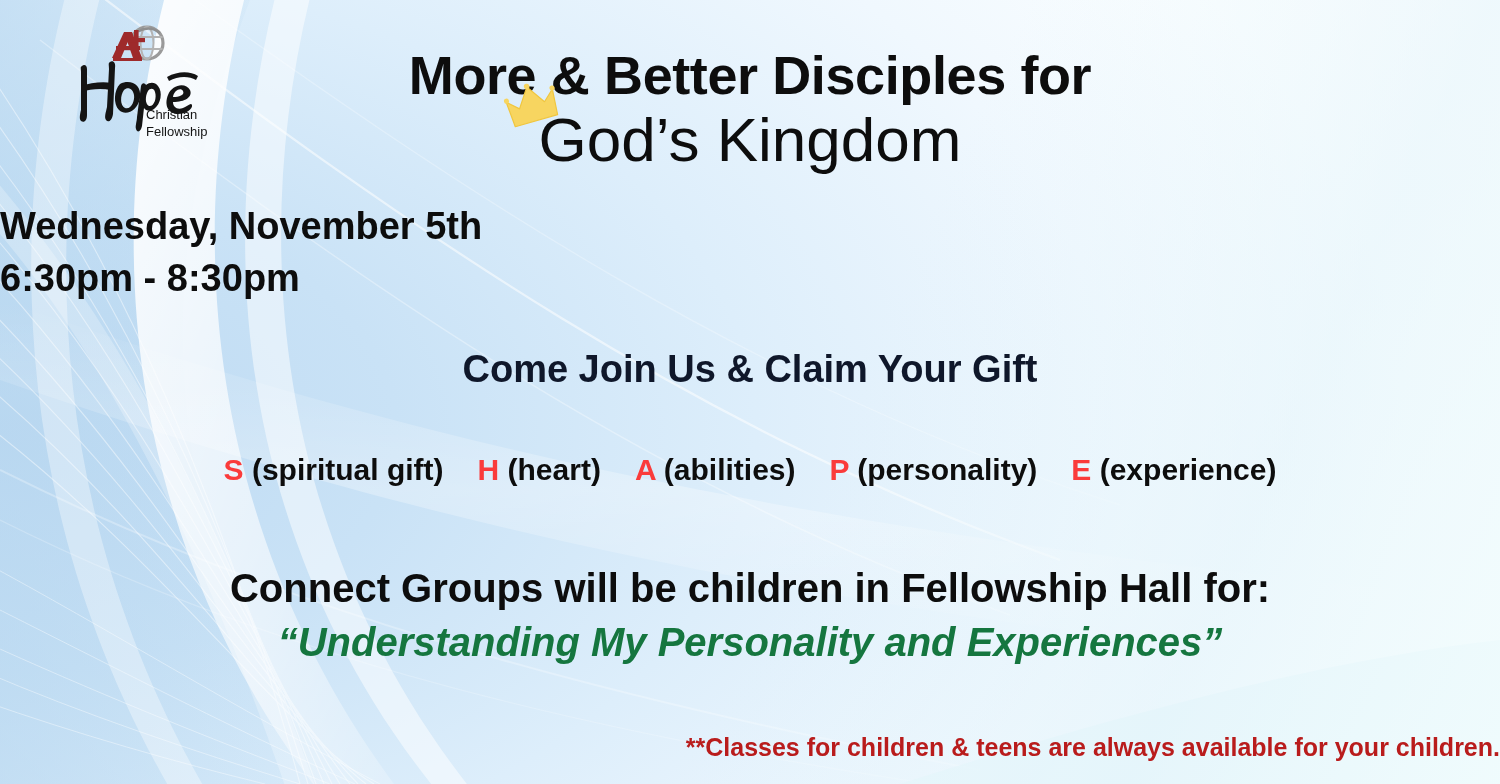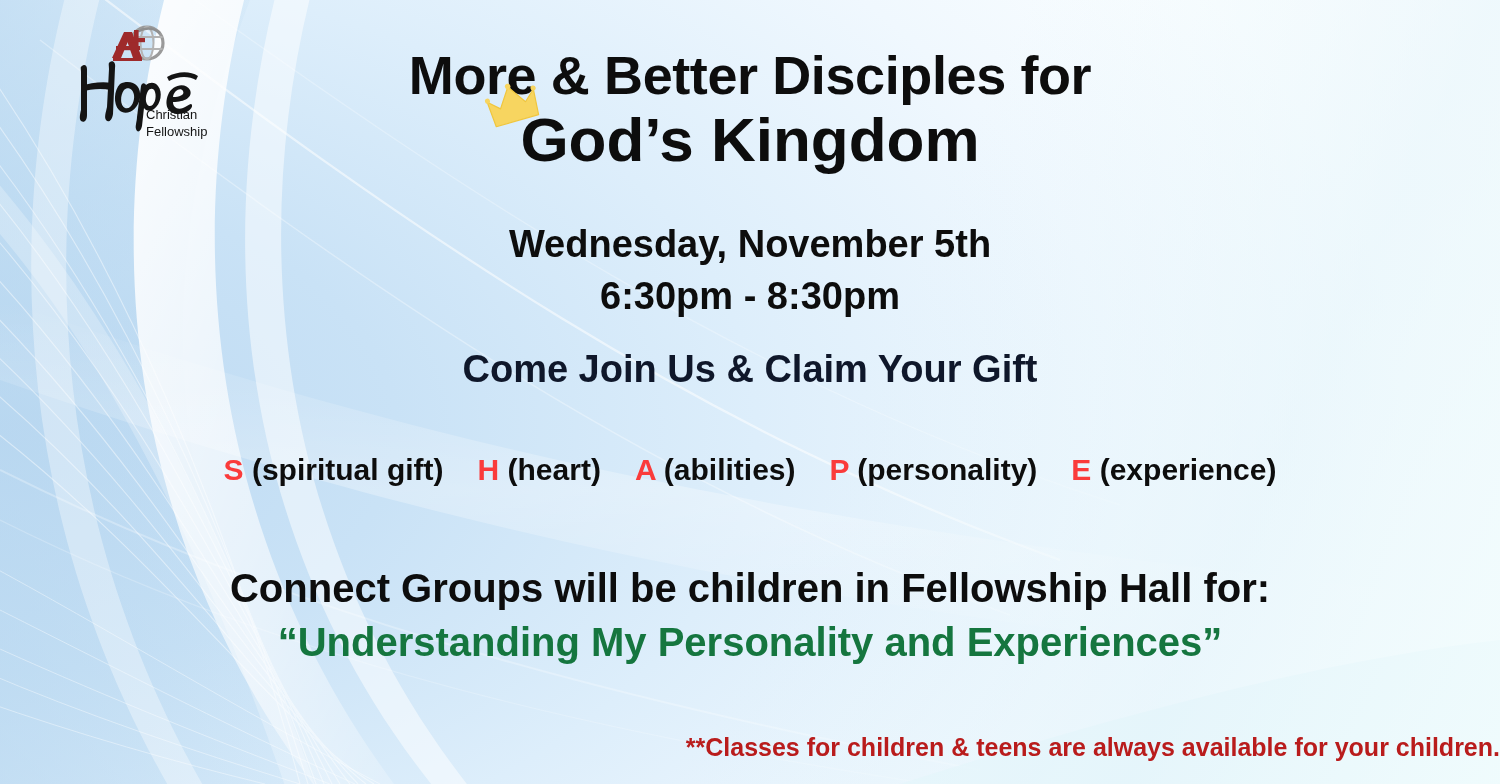--- a/index.html
+++ b/index.html
@@ -61,21 +61,21 @@
   .title-line {
     font-size: 54px;
     font-weight: bold;
     color: #0d0d0d;
     letter-spacing: -0.4px;
     line-height: 1.02;
     white-space: nowrap;
   }
   .title-line-2 {
     font-size: 62px;
-    font-weight: bold;
+    font-weight: normal;
     color: #0d0d0d;
     line-height: 1.05;
     margin-top: 4px;
     white-space: nowrap;
     position: relative;
     display: inline-block;
   }
   .crown {
     position: absolute;
     left: -33px;
@@ -83,22 +83,21 @@
     width: 54px;
     height: 48px;
     transform: rotate(-16deg);
   }
 
   .when {
     position: absolute;
     left: 0;
     right: 0;
     top: 200px;
-    text-align: center;
-    margin-top: 18px;
+    text-align: left;
   }
   .when div {
     font-size: 38px;
     font-weight: bold;
     color: #0d0d0d;
     line-height: 1.38;
     white-space: nowrap;
   }
 
   .cta {
@@ -143,20 +142,21 @@
     line-height: 1.3;
     white-space: nowrap;
   }
   .connect-2 {
     font-size: 40px;
     font-weight: bold;
     color: #15763f;
     line-height: 1.3;
     margin-top: 2px;
     white-space: nowrap;
+    font-style: italic;
   }
 
   .footnote {
     position: absolute;
     left: 0;
     right: 0;
     top: 733px;
     text-align: right;
     font-size: 25px;
     font-weight: bold;

